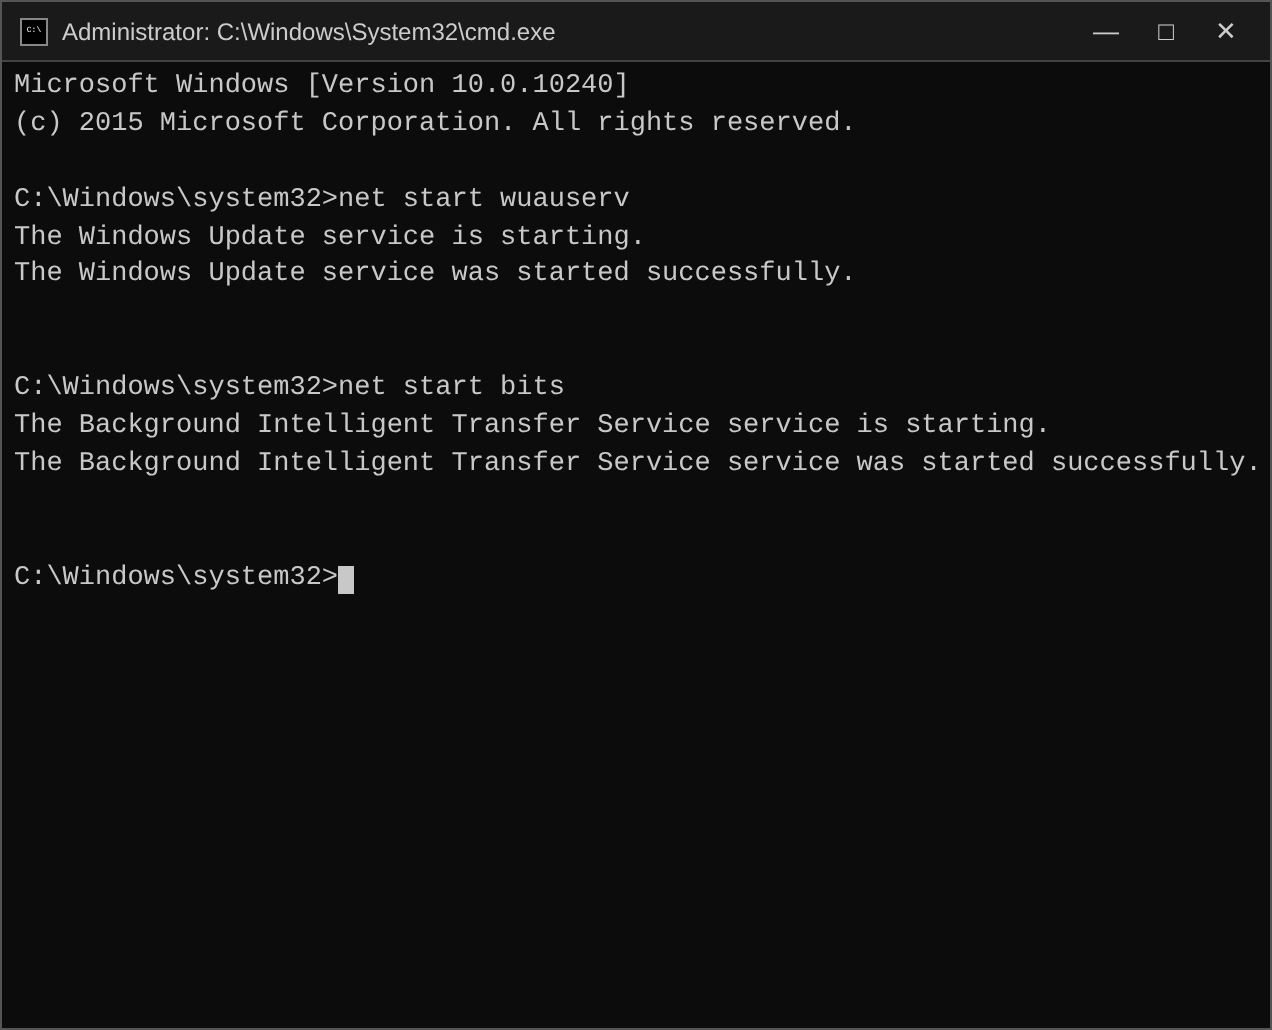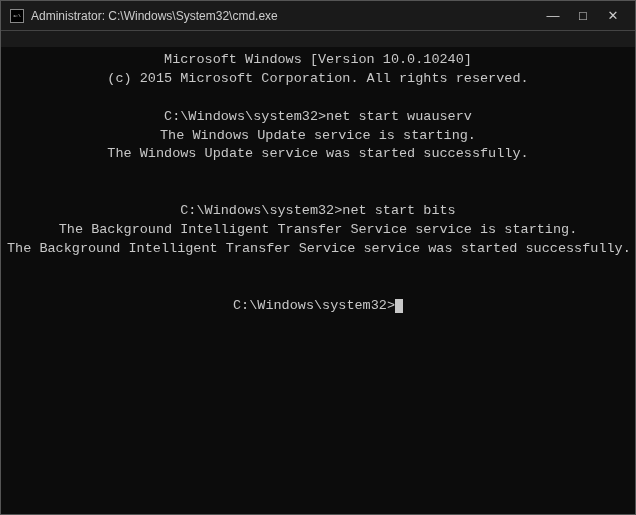--- a/index.html
+++ b/index.html
@@ -15,21 +15,20 @@
       font-family: 'Courier New', Courier, monospace;
       overflow: hidden;
     }
 
     .window {
       width: 636px;
       height: 515px;
       display: flex;
       flex-direction: column;
       border: 1px solid #555;
-      gap: 16px;
     }
 
     .title-bar {
       background: #1a1a1a;
       height: 30px;
       display: flex;
       align-items: center;
       justify-content: space-between;
       padding: 0 8px;
       border-bottom: 1px solid #444;
@@ -99,21 +98,20 @@
       padding: 4px 6px;
       overflow: hidden;
     }
 
     .terminal-text {
       color: #c8c8c8;
       font-size: 13.5px;
       font-family: 'Courier New', Courier, monospace;
       line-height: 1.4;
       white-space: pre;
-      text-align: center;
     }
 
     .cursor {
       display: inline-block;
       width: 8px;
       height: 14px;
       background: #c8c8c8;
       vertical-align: text-bottom;
       animation: blink 1s step-end infinite;
     }

